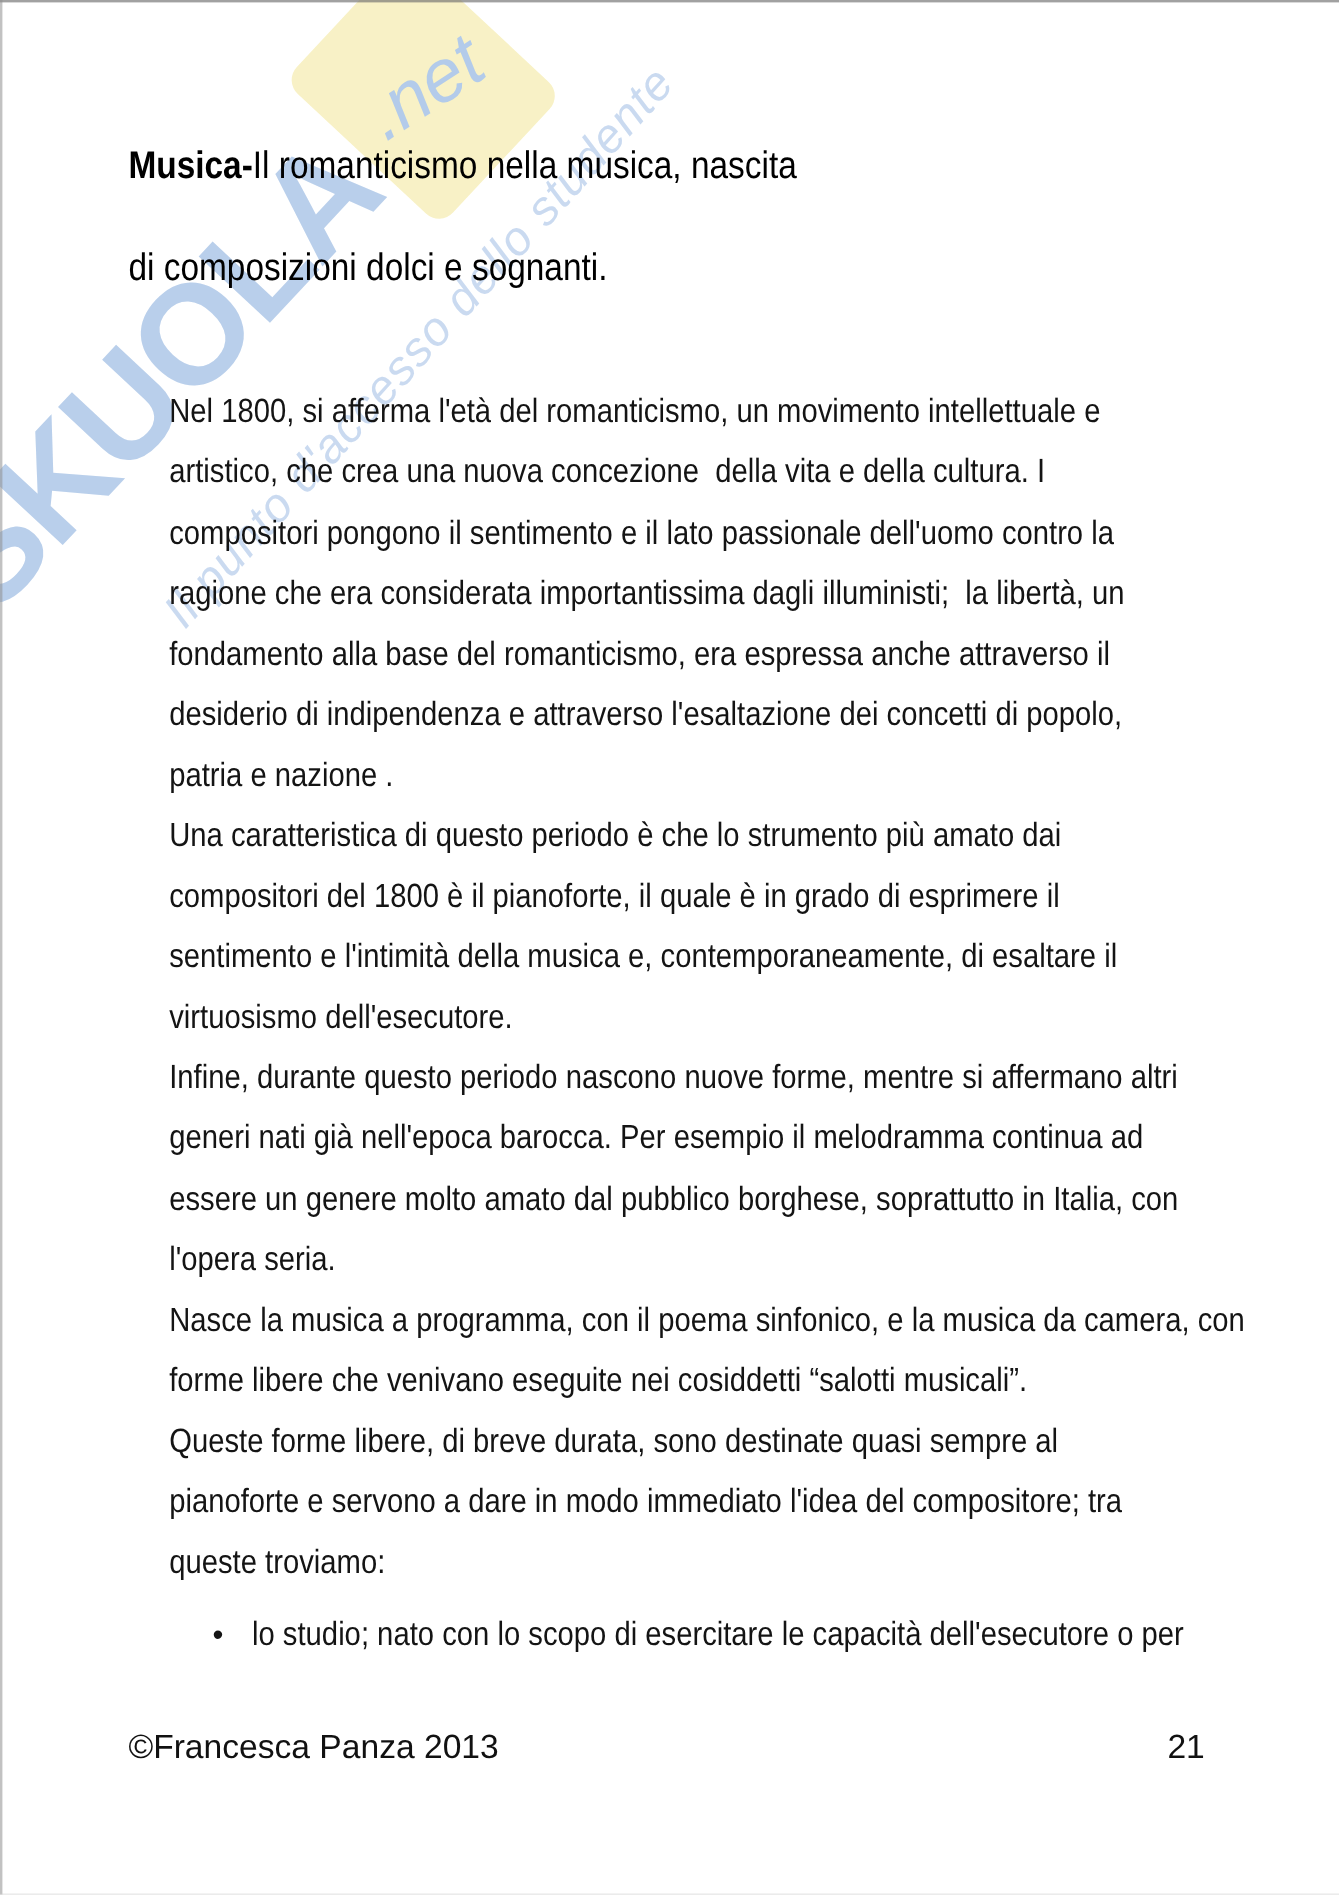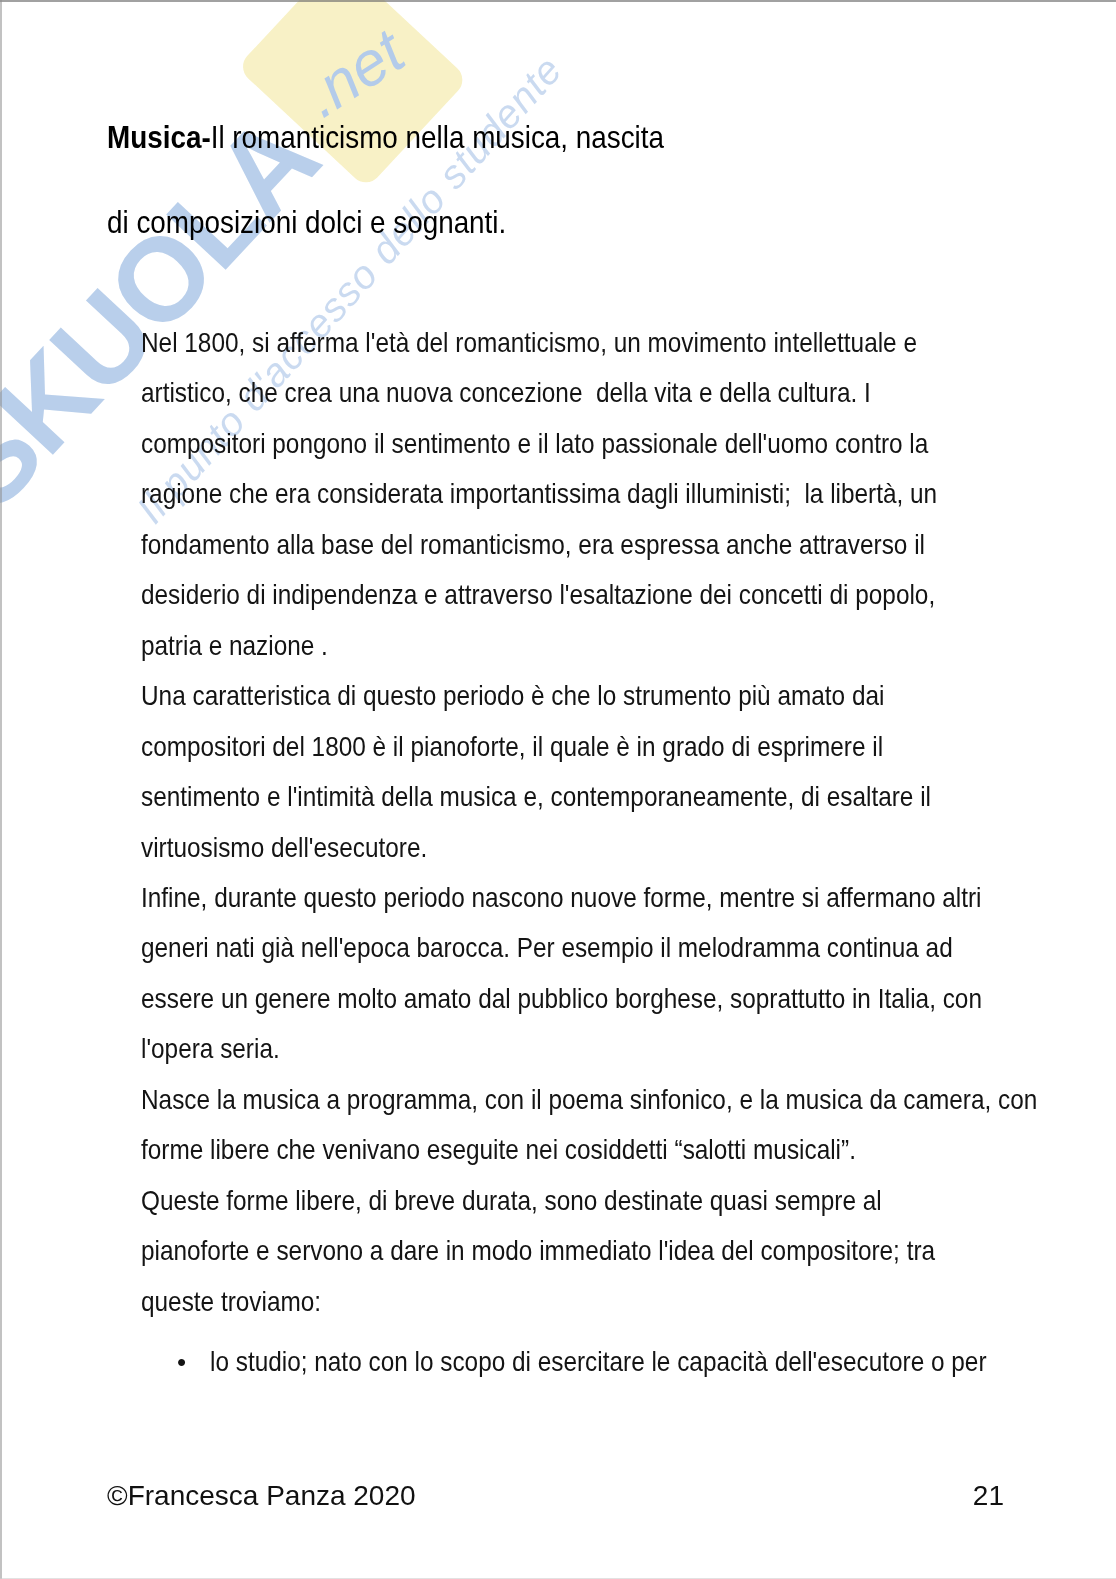--- a/index.html
+++ b/index.html
@@ -71,21 +71,21 @@
     margin-left:24px;white-space:pre;
     transform:scaleX(0.87);transform-origin:0 50%;
   }
 
   .footer{
     position:absolute;left:107px;top:1440px;width:897px;
     display:flex;justify-content:space-between;align-items:baseline;
     font-size:28px;color:#111;
   }
   .footer-credit{white-space:pre;}
-  .footer-page{white-space:pre;margin-top:40px;}
+  .footer-page{white-space:pre;}
 </style>
 </head>
 <body>
 
 <div class="page">
 
   <div class="wm">
     <div class="wm-row">
       <span class="wm-brand">SKUOLA</span>
       <span class="wm-net-badge">
@@ -129,18 +129,18 @@
           <div class="text-line">pianoforte e servono a dare in modo immediato l'idea del compositore; tra</div>
           <div class="text-line">queste troviamo:</div>
         </div>
       <div class="bullet-row">
         <span class="bullet-marker">•</span>
         <span class="bullet-text">lo studio; nato con lo scopo di esercitare le capacità dell'esecutore o per</span>
       </div>
     </div>
 
     <div class="footer">
-      <span class="footer-credit">©Francesca Panza 2020</span>
+      <span class="footer-credit">©Francesca Panza 2013</span>
       <span class="footer-page">21</span>
     </div>
 
   </div>
 </div>
 
 </body></html>

